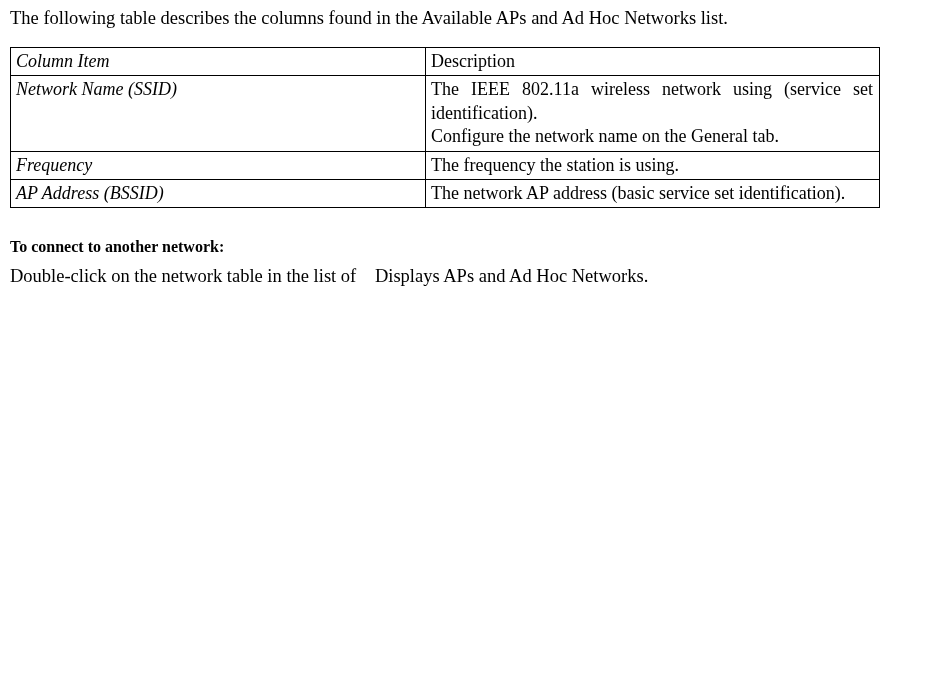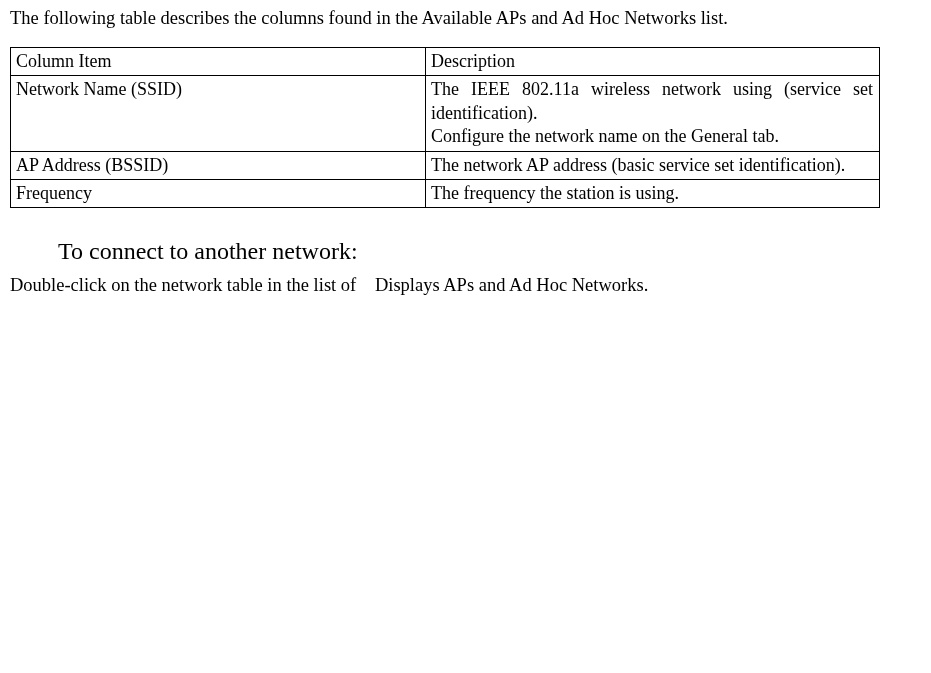--- a/index.html
+++ b/index.html
@@ -32,44 +32,44 @@
       border: 1px solid #000;
       padding: 2px 6px 2px 5px;
       vertical-align: top;
       text-align: left;
       font-size: 18px;
       line-height: 1.3;
     }
 
     td.col1 {
       width: 407px;
+      font-style: italic;
     }
 
     td.col2 {
       width: 445px;
     }
 
     .justify {
       text-align: justify;
       text-justify: inter-word;
     }
 
     .mode-desc p {
       margin: 0;
     }
     .mode-desc .gap {
       height: 22px;
     }
 
     .heading {
-      font-weight: normal;
+      font-weight: bold;
       margin-top: 30px;
       margin-bottom: 10px;
-      font-size: 24px;
-      margin-left: 48px;
+      font-size: 16px;
     }
 
     .instruction {
       font-size: 18.5px;
     }
     .gap-space {
       display: inline-block;
       width: 14px;
     }
   </style>
@@ -85,26 +85,26 @@
     <td class="col2">Description</td>
   </tr>
   <tr>
     <td class="col1">Network Name (SSID)</td>
     <td class="col2">
       <div class="justify">The IEEE 802.11a wireless network using (service set identification).</div>
       <div class="justify">Configure the network name on the General tab.</div>
     </td>
   </tr>
   <tr>
+    <td class="col1">Frequency</td>
+    <td class="col2">The frequency the station is using.</td>
+  </tr>
+  <tr>
     <td class="col1">AP Address (BSSID)</td>
     <td class="col2">The network AP address (basic service set identification).</td>
-  </tr>
-  <tr>
-    <td class="col1">Frequency</td>
-    <td class="col2">The frequency the station is using.</td>
   </tr>
 </tbody>
   </table>
 
 <p class="heading">To connect to another network:</p>
 
 <p class="instruction">
   <span>Double-click on the network table in the list of</span><span class="gap-space"></span>
   <span>Displays APs and Ad Hoc Networks.</span>
 </p>

